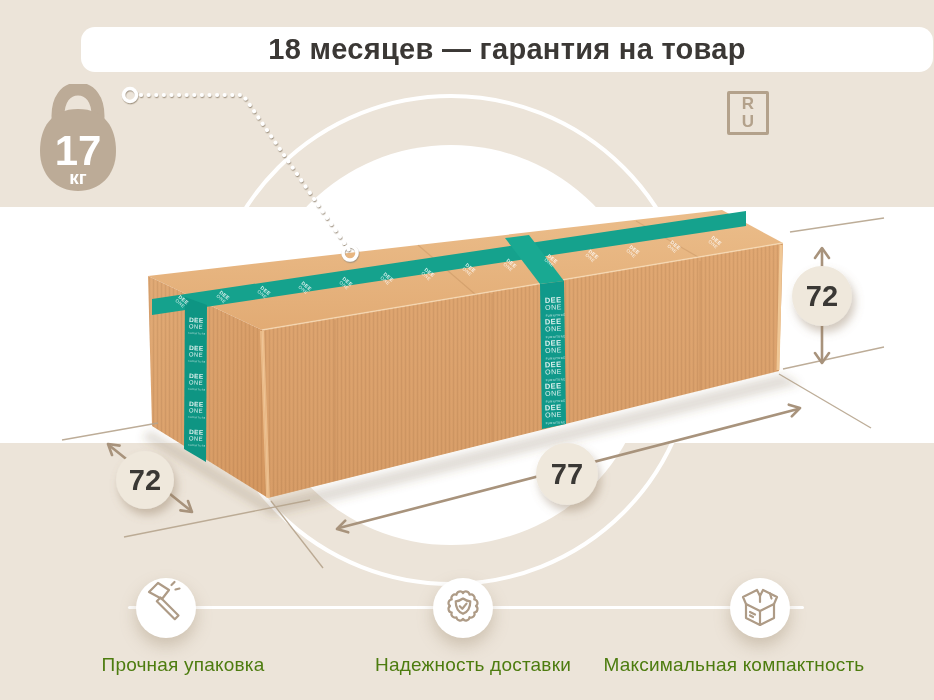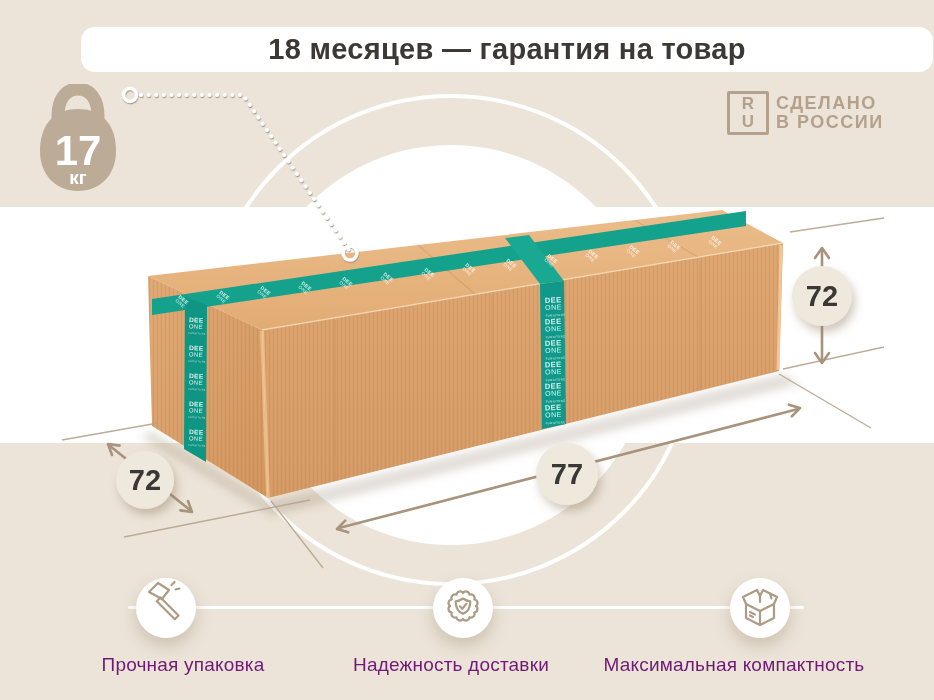--- a/index.html
+++ b/index.html
@@ -19,21 +19,21 @@
   .ru-frame{width:36px;height:38px;border:3px solid #b3a18b;border-radius:2px;display:flex;flex-direction:column;
             align-items:center;justify-content:center;line-height:18px;font-weight:bold;font-size:17px;}
   .ru-text{margin-left:7px;font-weight:bold;font-size:18px;line-height:19px;letter-spacing:1.5px;}
   
   .dim-text{font-family:"Liberation Sans",sans-serif;font-size:29px;font-weight:bold;fill:#3a3835;text-anchor:middle;}
   .tape-logo{fill:#ffffff;opacity:.85;font-family:"Liberation Sans",sans-serif;letter-spacing:.4px;}
   
   .features-line{position:absolute;left:128px;top:606px;width:676px;height:3px;background:#ffffff;border-radius:2px;}
   .feature-circle{position:absolute;top:578px;width:60px;height:60px;border-radius:50%;background:#ffffff;
                   box-shadow:0 8px 16px rgba(150,128,100,.35);display:flex;align-items:center;justify-content:center;}
-  .feature-label{position:absolute;top:654px;transform:translateX(-50%);font-size:19px;color:#701a75;letter-spacing:.2px;white-space:nowrap;}
+  .feature-label{position:absolute;top:654px;transform:translateX(-50%);font-size:19px;color:#4d7c0f;letter-spacing:.2px;white-space:nowrap;}
   .icon-stroke{stroke:#ae9b86;fill:none;stroke-width:2.2;stroke-linecap:round;stroke-linejoin:round;}
 </style>
 </head>
 <body>
 
 <div class="stage">
 
   <div class="band"></div>
 
   <svg class="scene" width="934" height="700" viewBox="0 0 934 700">
@@ -165,24 +165,20 @@
     <path d="M42 25 C15 25 4 44 4 67 C4 92 21 107 42 107 C63 107 80 92 80 67 C80 44 69 25 42 25 Z" fill="#bcab97"></path>
     <text class="kb-val" x="42" y="81">17</text>
     <text class="kb-unit" x="42" y="100">кг</text>
   </svg>
 
   <div class="ru-logo">
     <div class="ru-frame">
       <span>R</span>
       <span>U</span>
     </div>
-    <div class="ru-text">
-      <div>СДЕЛАНО</div>
-      <div>В РОССИИ</div>
-    </div>
   </div>
 
   <div class="features-line"></div>
 
   <div class="feature-circle" style="left:136px">
     <svg width="60" height="60" viewBox="0 0 60 60">
       <g class="icon-stroke">
         <polygon points="13,14 22,5 33,12 26,21"></polygon>
         <polygon points="24.5,19.5 42.5,37.5 38.8,41.2 20.8,23.2"></polygon>
         <path d="M35.5 7 L38.5 4 M39.5 11.5 L43.5 10.5"></path>
@@ -207,16 +203,16 @@
         <path d="M30 33 L30 47"></path>
         <path d="M16 26 L13 19 L27 12 L30 18 L33 12 L47 19 L44 26"></path>
         <path d="M30 18 L30 24"></path>
         <path d="M40 15.5 L41.5 20.5"></path>
         <path d="M20 34 L25 36.5 M20 37.5 L23 39"></path>
       </g>
     </svg>
   </div>
 
   <div class="feature-label" style="left:183px">Прочная упаковка</div>
-  <div class="feature-label" style="left:451px">Надежность доставки</div>
+  <div class="feature-label" style="left:473px">Надежность доставки</div>
   <div class="feature-label" style="left:734px">Максимальная компактность</div>
 
 </div>
 
 </body></html>

